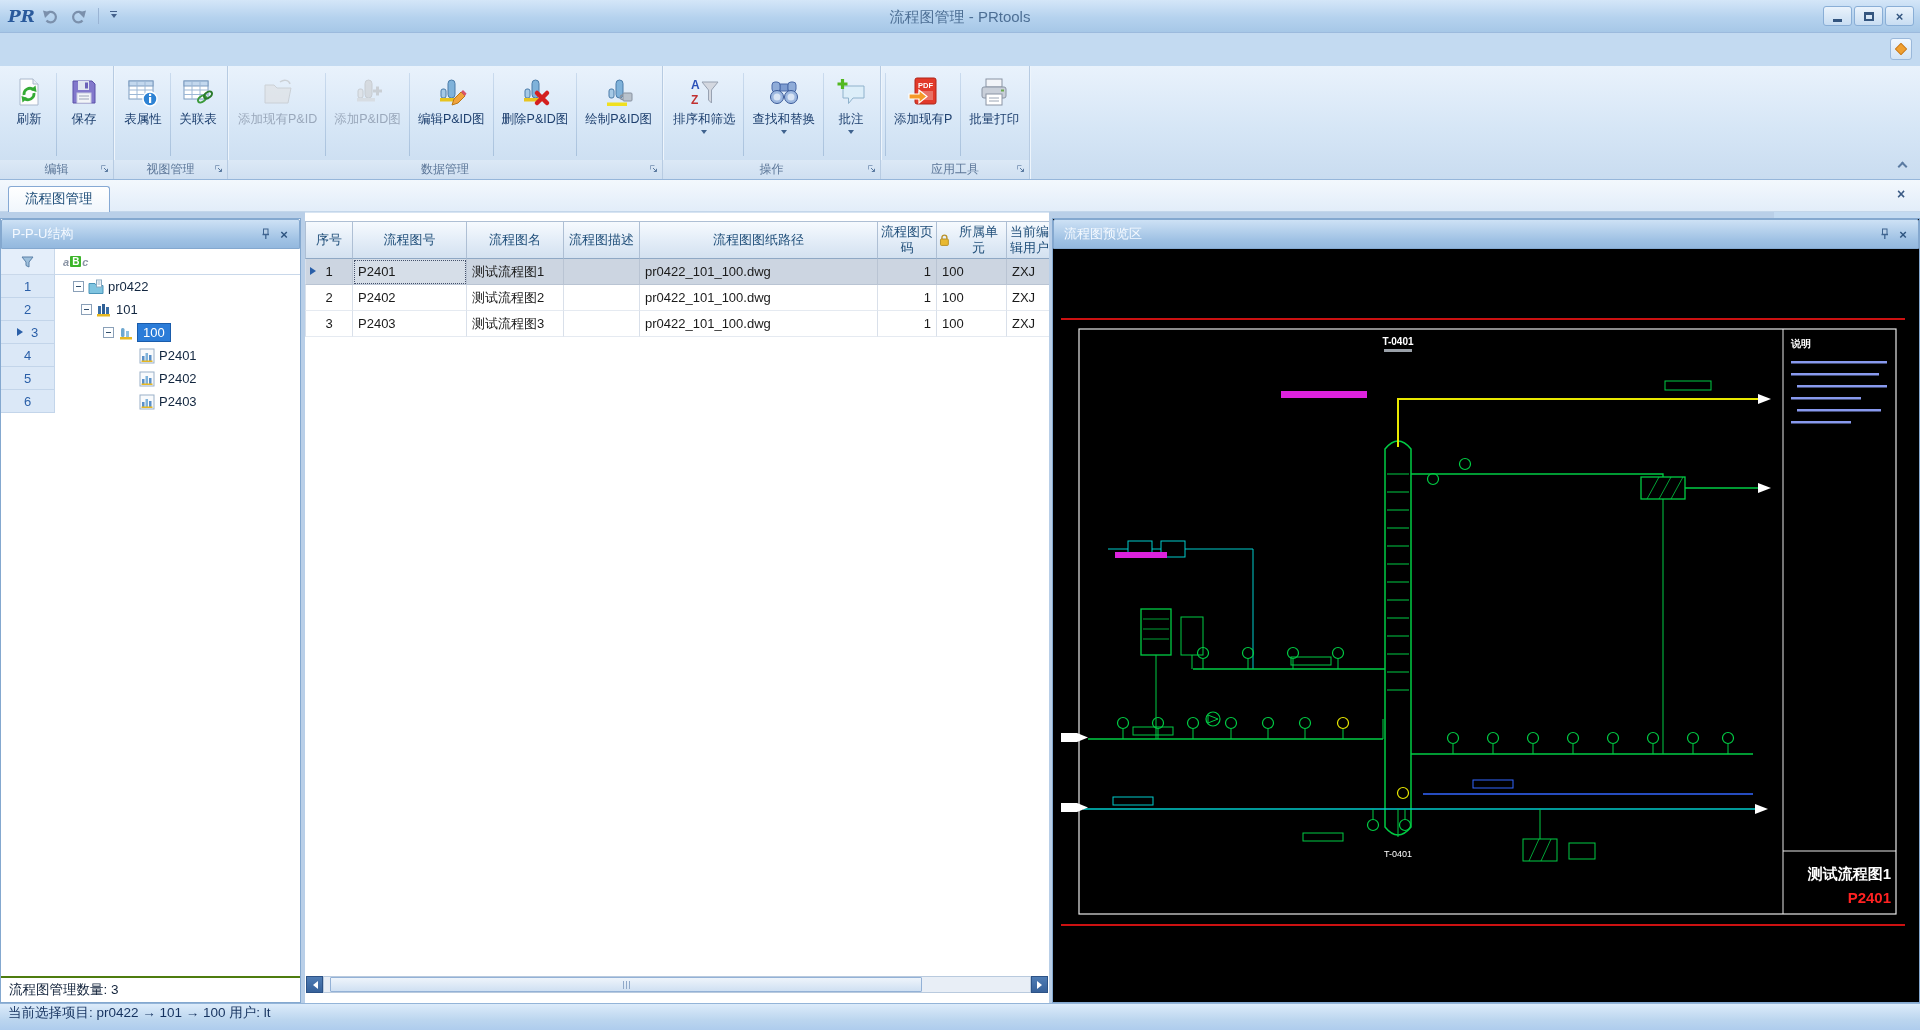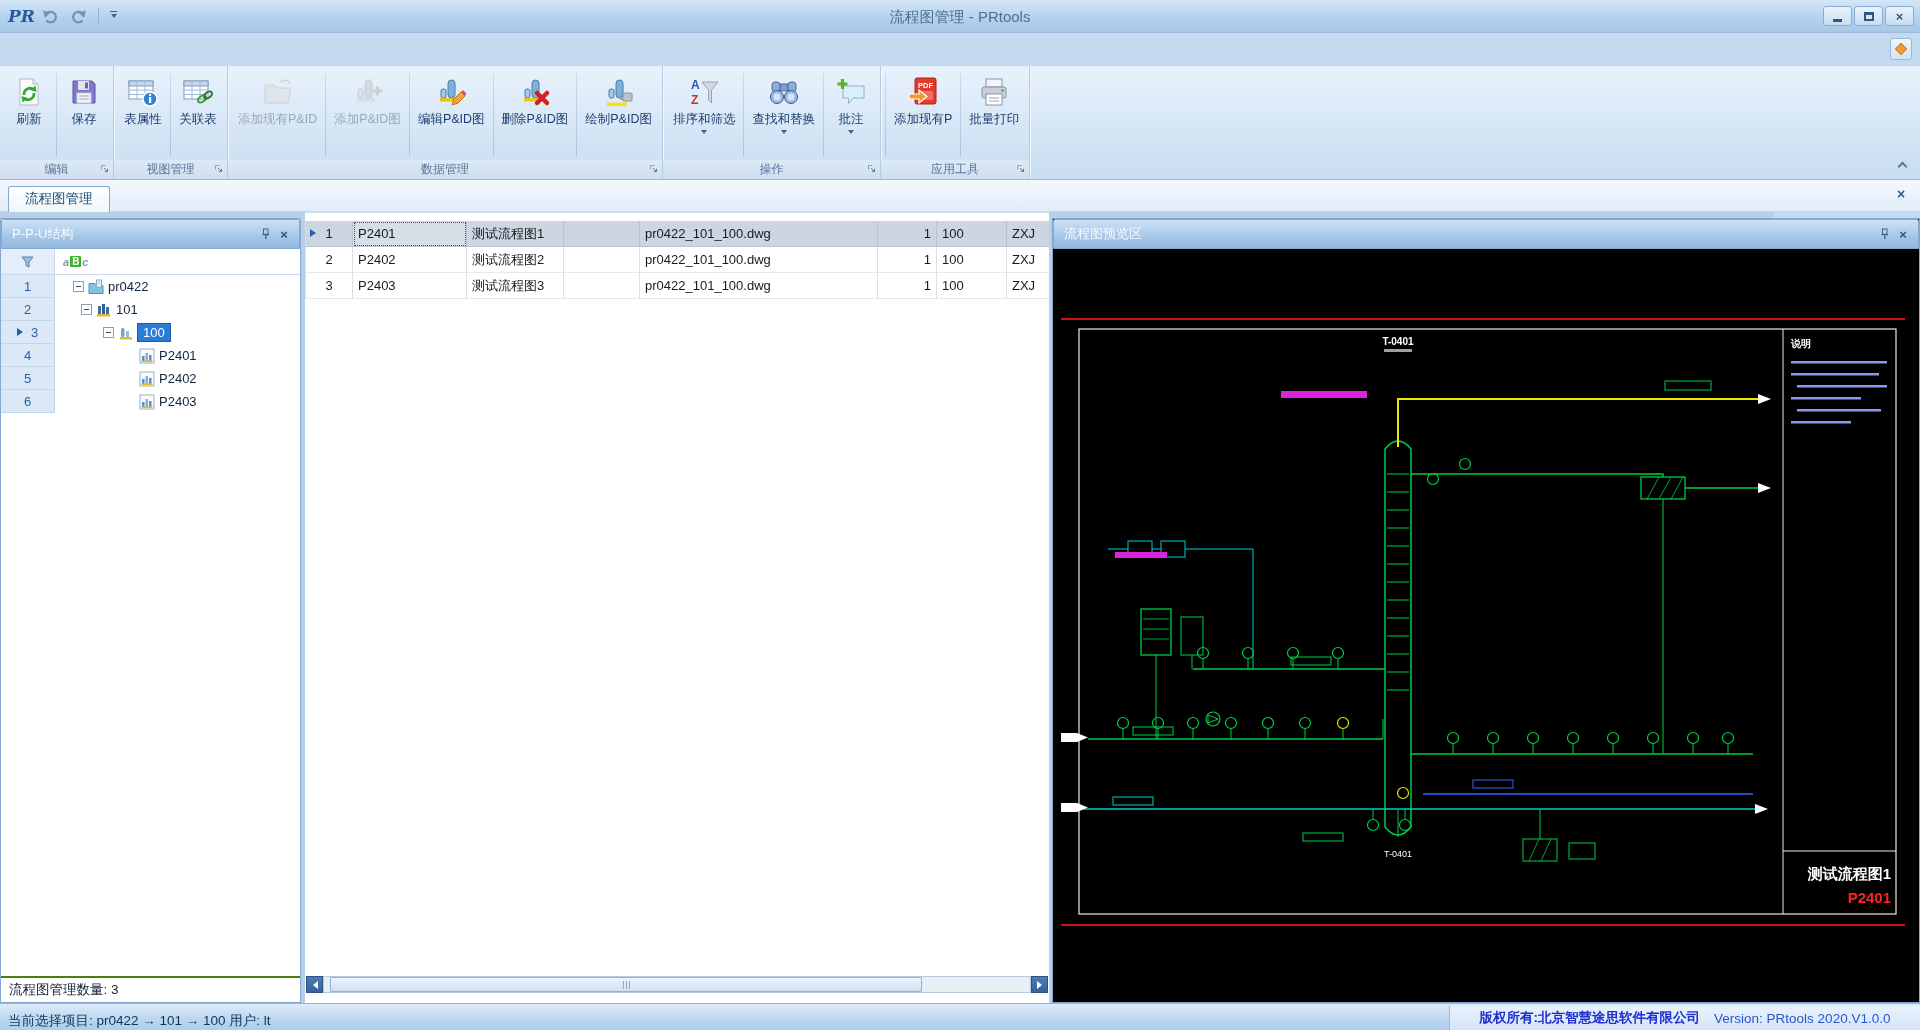--- a/index.html
+++ b/index.html
@@ -128,21 +128,21 @@
     display:flex;align-items:center;justify-content:center;gap:2px}
   .sthumb i{width:1px;height:8px;background:#8fa8c8}
 
   
   .rightpanel{position:absolute;left:1052px;top:6px;width:868px;height:785px;background:#000;border:1px solid #84a8cf}
   .canvas{position:absolute;left:0;top:30px;width:866px;height:753px;background:#000;overflow:hidden}
 
   
   .statusbar{position:absolute;left:0;top:1003px;width:1920px;height:27px;
     background:linear-gradient(#dcebfa,#bcd6ef 60%,#aecced);border-top:1px solid #93b4d8;
-    display:flex;align-items:flex-end}
+    display:flex;align-items:flex-start}
   .sb-left{padding-left:8px;color:#15325f;font-size:13.5px}
   .sb-right{position:absolute;right:0;top:2px;height:24px;width:471px;background:linear-gradient(#e9f2fd,#d4e5f8);
     border-left:1px solid #9ab6d8;display:flex;align-items:center;justify-content:center;gap:14px}
   .sb-copy{color:#1f2fd0;font-size:13.5px;font-weight:bold}
   .sb-ver{color:#2a55cc;font-size:13.5px}
 
   svg{display:block}
   .icon16{width:16px;height:16px;flex:none}
 </style>
 </head>
@@ -564,20 +564,36 @@
             <span class="tlabel">P2403</span>
           </div>
         </div>
       </div>
 
       <div class="leftfooter">流程图管理数量: 3</div>
     </div>
 
     <div class="centerpanel">
       <div class="grid">
+        <div class="ghead">
+          <div class="th w-seq">序号</div>
+          <div class="th w-no">流程图号</div>
+          <div class="th w-name">流程图名</div>
+          <div class="th w-desc">流程图描述</div>
+          <div class="th w-path">流程图图纸路径</div>
+          <div class="th w-page">流程图页码</div>
+          <div class="th w-unit">
+            <svg width="11" height="13" viewBox="0 0 11 13">
+              <path d="M3 5V3.5a2.5 2.5 0 0 1 5 0V5" fill="none" stroke="#b8912a" stroke-width="1.4"></path>
+              <rect x="1.5" y="5" width="8" height="6.5" rx="1" fill="#e8b830" stroke="#b8912a"></rect>
+            </svg>
+            <span>所属单元</span>
+          </div>
+          <div class="th w-editor">当前编辑用户</div>
+        </div>
 
         <div class="gr sel">
           <div class="td w-seq c">
               <span class="rowmark"></span>
               <span>1</span>
             </div>
           <div class="td w-no focuscell">P2401</div>
           <div class="td w-name">测试流程图1</div>
           <div class="td w-desc"></div>
           <div class="td w-path">pr0422_101_100.dwg</div>
@@ -744,19 +760,15 @@
 
           <text x="838" y="630" fill="#ffffff" font-size="15" font-weight="bold" text-anchor="end">测试流程图1</text>
           <text x="838" y="654" fill="#ff2222" font-size="15" font-weight="bold" text-anchor="end">P2401</text>
         </svg>
       </div>
     </div>
   </div>
 
   <div class="statusbar">
     <span class="sb-left">当前选择项目: pr0422 → 101 → 100  用户: lt</span>
-    <div class="sb-right">
-      <span class="sb-copy">版权所有:北京智慧途思软件有限公司</span>
-      <span class="sb-ver">Version: PRtools 2020.V1.0.0</span>
-    </div>
   </div>
 
 </div>
 
 </body></html>

